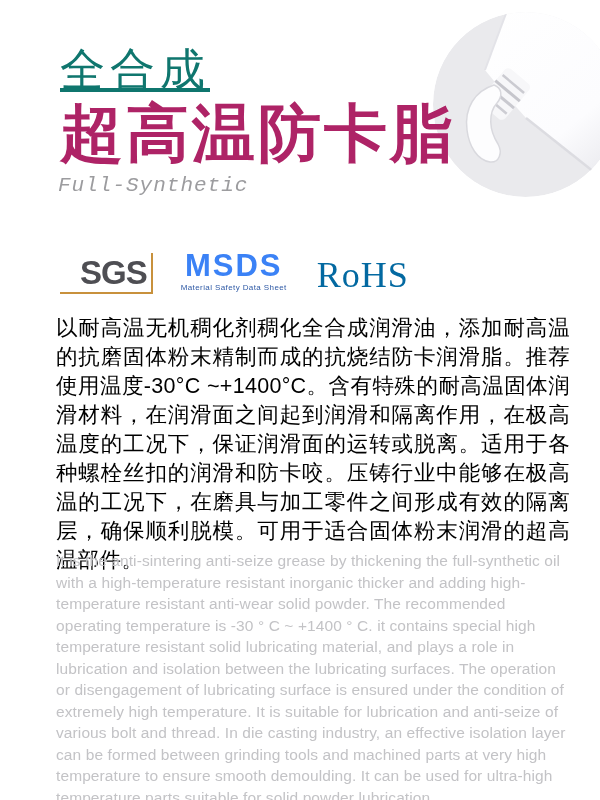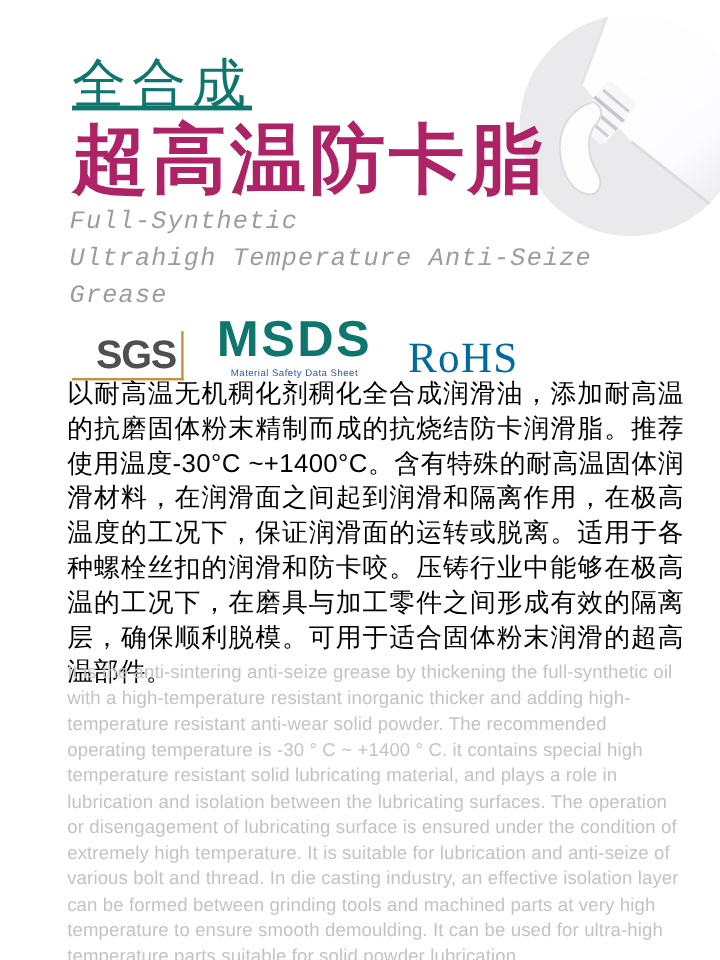--- a/index.html
+++ b/index.html
@@ -46,21 +46,21 @@
     color: #9c9c9f;
     letter-spacing: 1px;
     line-height: 31px;
     width: 460px;
     font-family: Liberation Mono, monospace;
   }
 
   
   .cert-row {
     position: absolute;
-    left: 60px; top: 262px;
+    left: 60px; top: 250px;
     display: flex;
     align-items: flex-end;
     text-align: right;
   }
   .cert-sgs {
     font-size: 33px;
     font-weight: 800;
     letter-spacing: -1px;
     color: #4e4e53;
     line-height: 1;
@@ -69,24 +69,24 @@
     border-right: 2px solid #c8913c;
   }
   .cert-msds {
     margin-left: 28px;
     display: flex;
     flex-direction: column;
     align-items: center;
     padding-bottom: 2px;
   }
   .cert-msds .msds-main {
-    font-size: 42px;
+    font-size: 31px;
     font-weight: 800;
     letter-spacing: 2px;
-    color: #0f766e;
+    color: #3b82f6;
     line-height: 1;
   }
   .cert-msds .msds-sub {
     font-size: 8px;
     font-weight: 400;
     letter-spacing: 0.4px;
     color: #2e59a5;
     margin-top: 2px;
     white-space: nowrap;
   }
@@ -153,21 +153,20 @@
 
       <path d="M61,73 C 42,79 31,96 34,118 C 36,134 44,148 57,150 C 66,151 70,141 65,132 C 56,118 55,101 64,91 C 70,84 69,76 61,73 Z" fill="#fdfdfe" stroke="#d9d9de" stroke-width="1.5"></path>
     </g>
   </svg>
 </div>
 
 <div class="title-cn-1">全合成</div>
 <div class="title-cn-2">超高温防卡脂</div>
 <div class="subtitle-en">
   <div>Full-Synthetic</div>
-  <div>Ultrahigh Temperature Anti-Seize Grease</div>
 </div>
 
 <div class="cert-row">
   <div class="cert-sgs">SGS</div>
   <div class="cert-msds">
     <div class="msds-main">MSDS</div>
     <div class="msds-sub">Material Safety Data Sheet</div>
   </div>
   <div class="cert-rohs">RoHS</div>
 </div>

